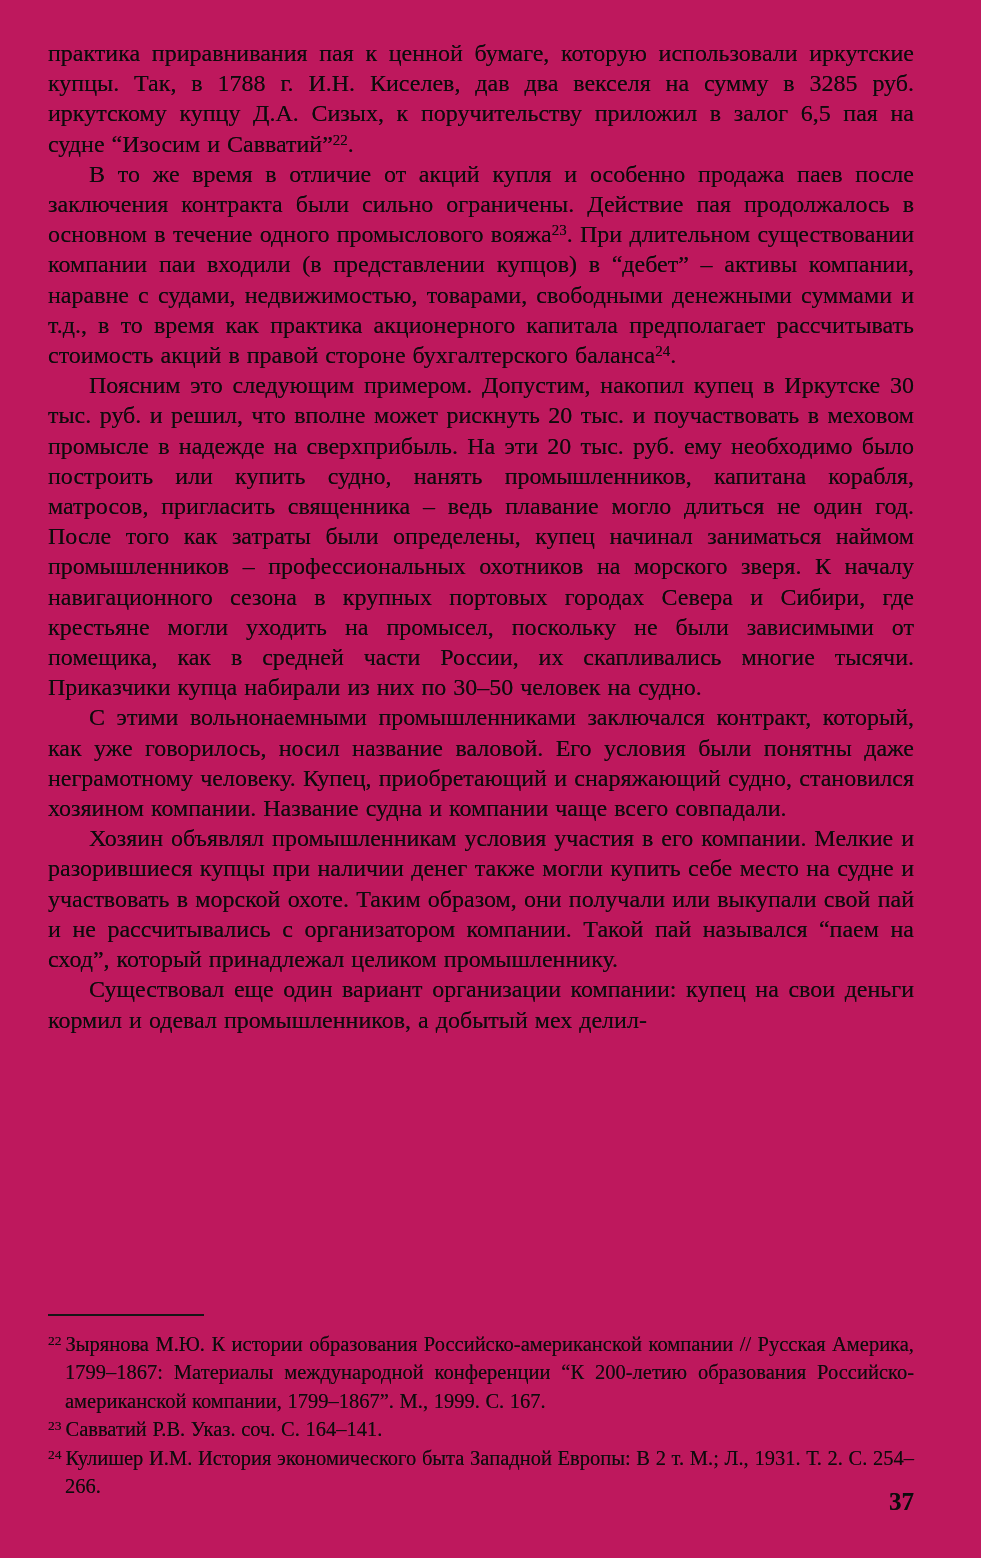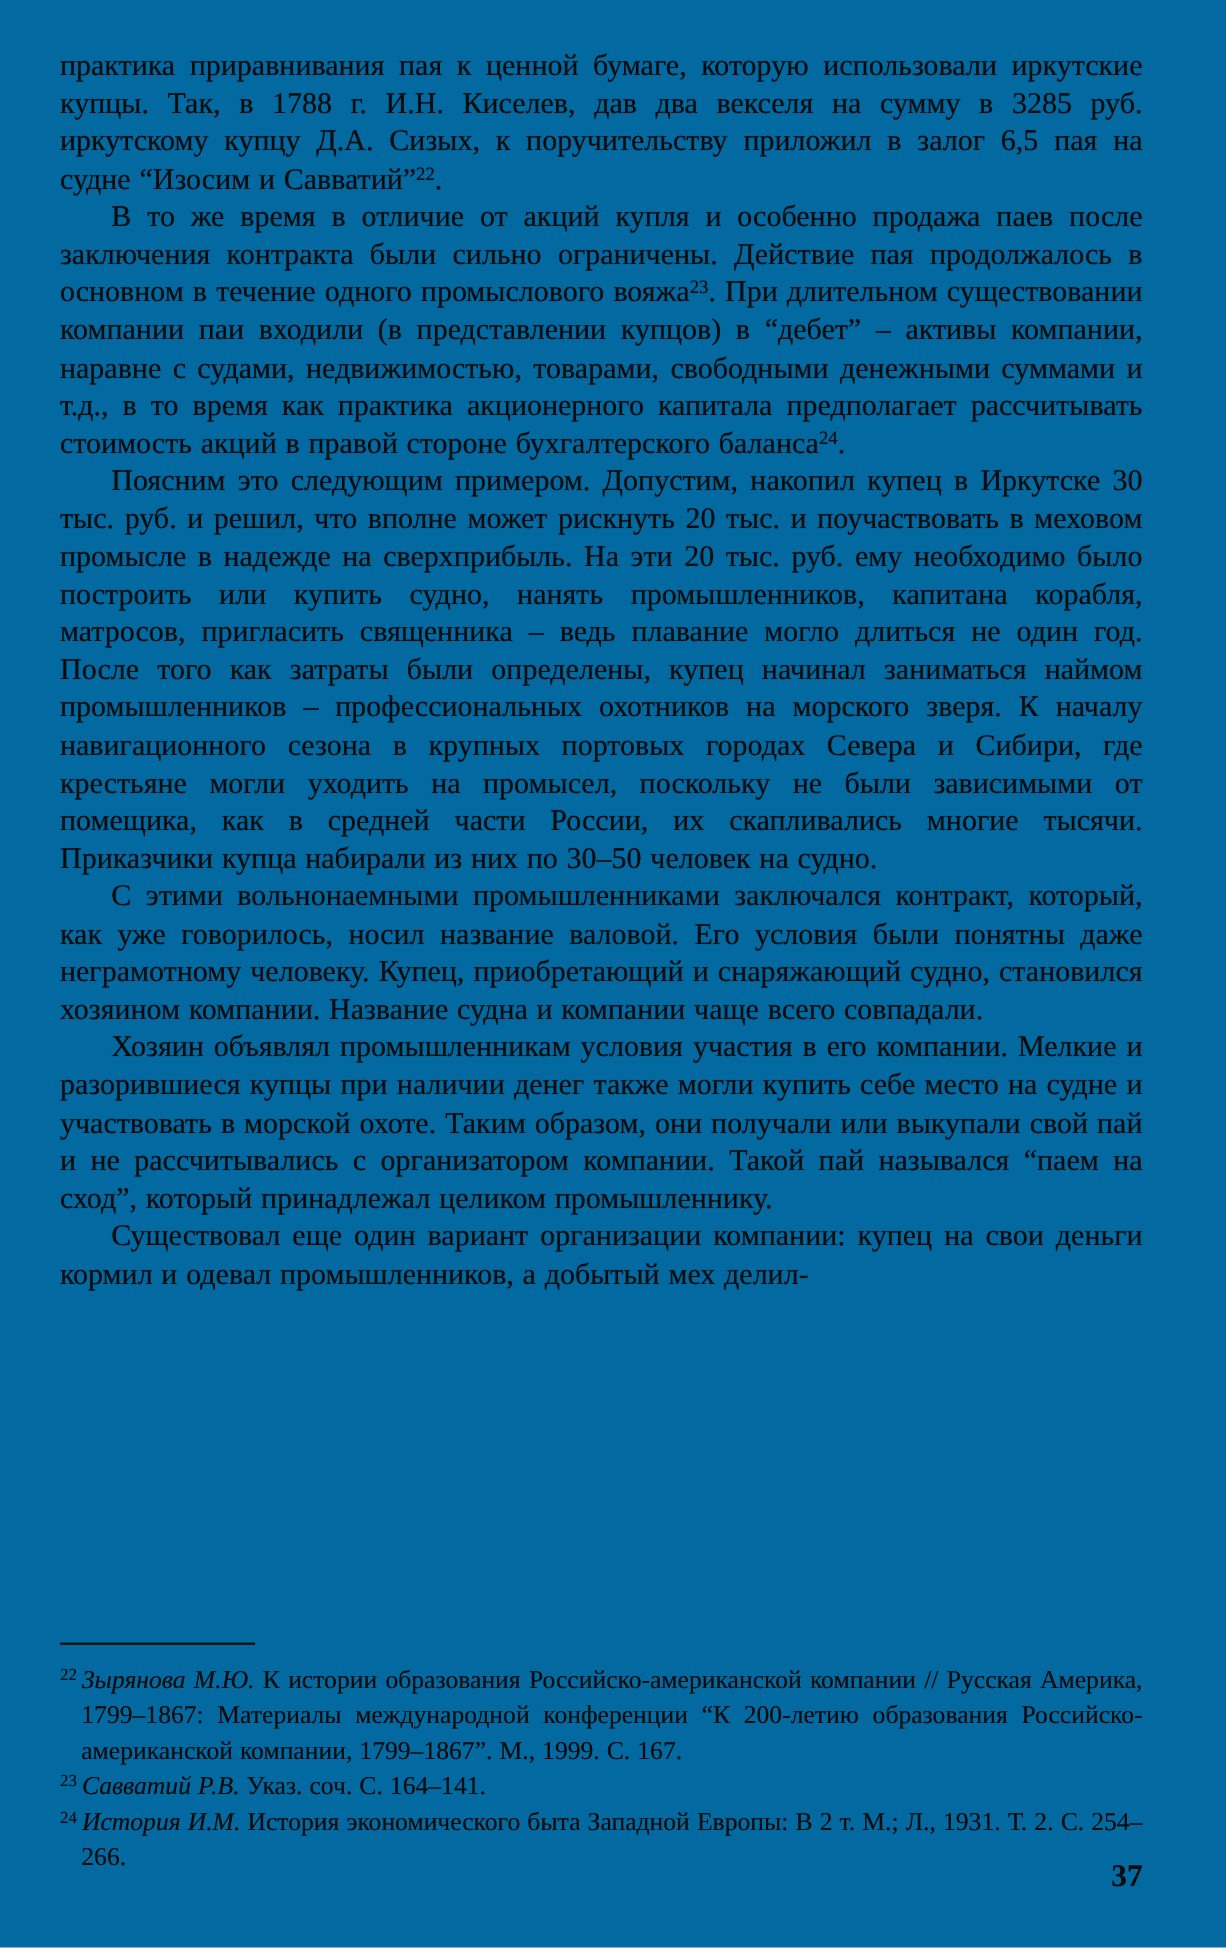--- a/index.html
+++ b/index.html
@@ -4,21 +4,21 @@
 <style>
   html, body {
     margin: 0;
     padding: 0;
     background: #e8e8e8;
   }
   .page {
     position: relative;
     width: 981px;
     height: 1558px;
-    background: #0369a1;
+    background: #be185d;
     font-family: "Liberation Serif", "DejaVu Serif", serif;
     color: #0c0c0c;
     overflow: hidden;
     margin: 0 auto;
   }
   .text-block {
     position: absolute;
     left: 48px;
     top: 38px;
     width: 866px;
@@ -63,21 +63,20 @@
     word-spacing: 0.5px;
     text-shadow: 0 0 0.5px rgba(0,0,0,0.5);
   }
   p.footnote sup.fnmark {
     font-size: 13.5px;
     line-height: 0;
     vertical-align: 6px;
     padding-right: 4px;
   }
   p.footnote .author {
-    font-style: italic;
     margin-top: 28px;
   }
   .page-number {
     position: absolute;
     left: 48px;
     top: 1488px;
     width: 866px;
     text-align: right;
     font-size: 25px;
     font-weight: bold;
@@ -106,18 +105,18 @@
 
   </div>
 
   <div class="footnote-area">
     <div class="fn-sep"></div>
 
     <p class="footnote"><sup class="fnmark">22</sup><span class="author">Зырянова М.Ю.</span><span> К истории образования Российско-американской компании // Русская Америка, 1799–1867: Материалы международной конференции “К 200-летию образования Российско-американской компании, 1799–1867”. М., 1999. С. 167.</span></p>
 
     <p class="footnote"><sup class="fnmark">23</sup><span class="author">Савватий Р.В.</span><span> Указ. соч. С. 164–141.</span></p>
 
-    <p class="footnote"><sup class="fnmark">24</sup><span class="author">История И.М.</span><span> История экономического быта Западной Европы: В 2 т. М.; Л., 1931. Т. 2. С. 254–266.</span></p>
+    <p class="footnote"><sup class="fnmark">24</sup><span class="author">Кулишер И.М.</span><span> История экономического быта Западной Европы: В 2 т. М.; Л., 1931. Т. 2. С. 254–266.</span></p>
   </div>
 
   <div class="page-number">37</div>
 
 </div>
 
 </body></html>

